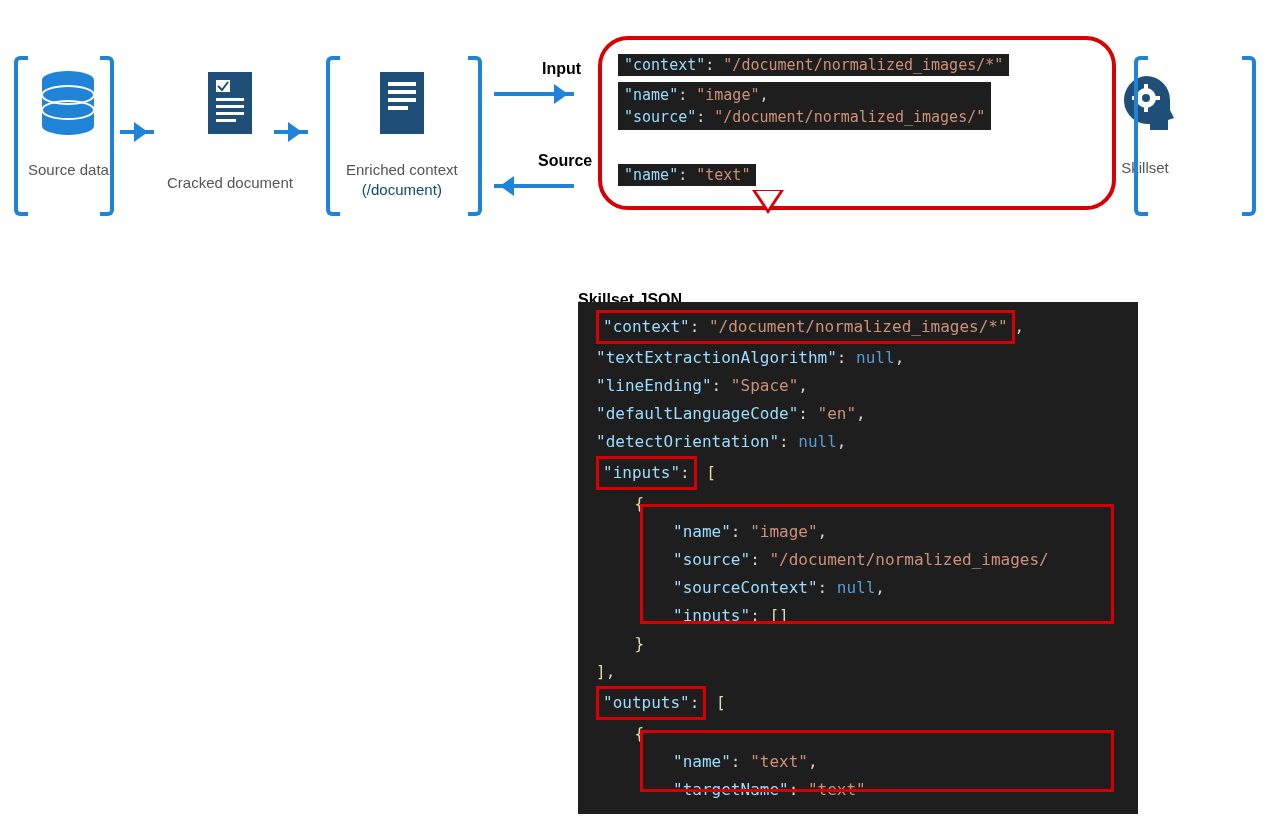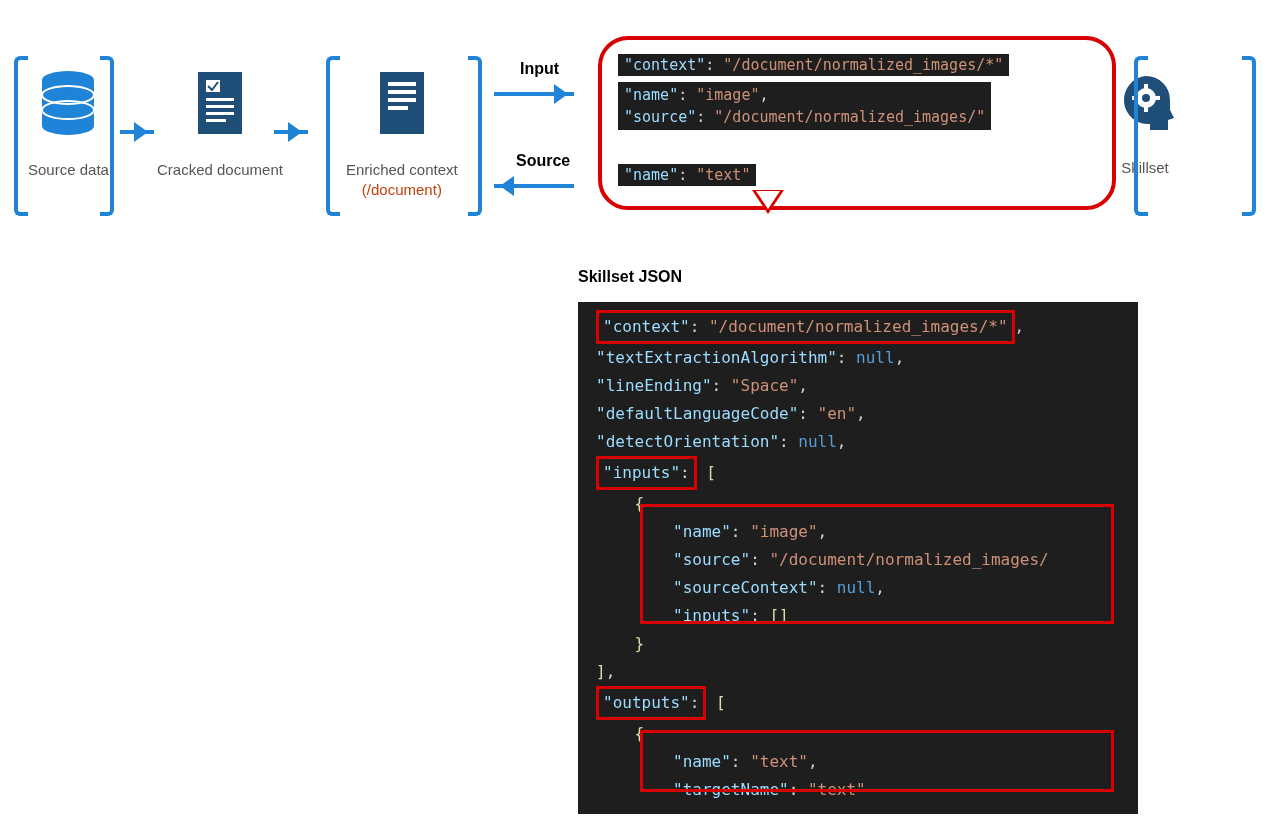--- a/index.html
+++ b/index.html
@@ -1,27 +1,27 @@
 <!DOCTYPE html>
 <html><head>
 <meta charset="utf-8">
 <style>
   * { box-sizing: border-box; margin: 0; padding: 0; }
   body { font-family: "Segoe UI", Arial, sans-serif; background: #fff; width: 1268px; height: 820px; position: relative; }
   .stage { position: absolute; display: flex; flex-direction: column; align-items: center; }
   .stage-label { color: #555; font-size: 15px; text-align: center; line-height: 1.3; margin-top: 24px; }
-  .stage-sublabel { color: #c2410c; font-size: 15px; }
+  .stage-sublabel { color: #0c4a6e; font-size: 15px; }
   .bracket-l, .bracket-r { position: absolute; width: 14px; border: 4px solid #1f83d8; }
   .bracket-l { border-right: none; border-radius: 6px 0 0 6px; }
   .bracket-r { border-left: none; border-radius: 0 6px 6px 0; }
   .arrow-r { position: absolute; height: 0; border-top: 4px solid #1f83d8; }
   .arrow-r::after { content: ""; position: absolute; right: -4px; top: -12px; border: 10px solid transparent; border-left: 14px solid #1f83d8; }
   .arrow-l { position: absolute; height: 0; border-top: 4px solid #1f83d8; }
   .arrow-l::after { content: ""; position: absolute; left: -4px; top: -12px; border: 10px solid transparent; border-right: 14px solid #1f83d8; }
-  .flow-label { position: absolute; font-weight: bold; font-size: 16px; }
+  .flow-label { position: absolute; font-weight: bold; font-size: 16px; margin-left: 22px; }
   .bubble { position: absolute; border: 4px solid #d80000; border-radius: 30px; background: #fff; padding: 14px 16px; }
   .bubble::after { content: ""; position: absolute; bottom: -24px; left: 150px; width: 0; height: 0; border: 16px solid transparent; border-top: 24px solid #d80000; }
   .bubble::before { content: ""; position: absolute; bottom: -15px; left: 154px; width: 0; height: 0; border: 12px solid transparent; border-top: 18px solid #fff; z-index: 2; }
   .code-editor { position: absolute; background: #1e1e1e; font-family: Consolas, monospace; font-size: 16px; line-height: 28px; padding: 8px 18px; color: #d4d4d4; }
   .code-line { white-space: pre; }
   .k { color: #9cdcfe; }
   .s { color: #ce9178; }
   .p { color: #d4d4d4; }
   .n { color: #569cd6; text-align: right; }
   .b { color: #dcdcaa; }
@@ -42,21 +42,21 @@
     <ellipse cx="28" cy="25" rx="26" ry="9" fill="none" stroke="#fff" stroke-width="2"></ellipse>
     <ellipse cx="28" cy="40" rx="26" ry="9" fill="none" stroke="#fff" stroke-width="2"></ellipse>
   </svg>
   <div class="stage-label"><span>Source data</span></div>
 </div>
 <div class="bracket-l" style="left:14px; top:56px; height:160px;"></div>
 <div class="bracket-r" style="left:100px; top:56px; height:160px;"></div>
 
 <div class="arrow-r" style="left:120px; top:130px; width:34px;"></div>
 
-<div class="stage" style="left:157px; top:70px;">
+<div class="stage" style="left:167px; top:70px;gap:13px;">
   <svg width="52" height="66">
     <rect x="4" y="2" width="44" height="62" fill="#1f4e79"></rect>
     <rect x="12" y="10" width="14" height="12" fill="#fff"></rect>
     <path d="M14 16 L18 20 L24 12" stroke="#1f4e79" stroke-width="2" fill="none"></path>
     <rect x="12" y="28" width="28" height="3" fill="#fff"></rect>
     <rect x="12" y="35" width="28" height="3" fill="#fff"></rect>
     <rect x="12" y="42" width="28" height="3" fill="#fff"></rect>
     <rect x="12" y="49" width="20" height="3" fill="#fff"></rect>
   </svg>
   <div class="stage-label"><span>Cracked document</span></div>
@@ -109,21 +109,21 @@
         <rect x="28" y="35" width="4" height="5"></rect>
         <rect x="16" y="24" width="5" height="4"></rect>
         <rect x="39" y="24" width="5" height="4"></rect>
       </g>
   </svg>
   <div class="stage-label"><span>Skillset</span></div>
 </div>
 <div class="bracket-r" style="left:1242px; top:56px; height:160px;"></div>
 <div class="bracket-l" style="left:1134px; top:56px; height:160px;"></div>
 
-<div class="json-title" style="left:578px; top:268px;">Skillset JSON</div>
+<div class="json-title" style="left:578px; top:291px;">Skillset JSON</div>
 
 <div class="code-editor" style="left:578px; top:302px; width:560px; height:512px;">
   <div class="code-line"><span class="redbox"><span class="k">"context"</span><span class="p">: </span><span class="s">"/document/normalized_images/*"</span></span><span class="p">,</span></div>
   <div class="code-line"><span class="k">"textExtractionAlgorithm"</span><span class="p">: </span><span class="n">null</span><span class="p">,</span></div>
   <div class="code-line"><span class="k">"lineEnding"</span><span class="p">: </span><span class="s">"Space"</span><span class="p">,</span></div>
   <div class="code-line"><span class="k">"defaultLanguageCode"</span><span class="p">: </span><span class="s">"en"</span><span class="p">,</span></div>
   <div class="code-line"><span class="k">"detectOrientation"</span><span class="p">: </span><span class="n">null</span><span class="p">,</span></div>
   <div class="code-line"><span class="redbox"><span class="k">"inputs"</span><span class="p">:</span></span><span class="b"> [</span></div>
   <div class="code-line">    <span class="b">{</span></div>
   <div class="code-line">        <span class="k">"name"</span><span class="p">: </span><span class="s">"image"</span><span class="p">,</span></div>

